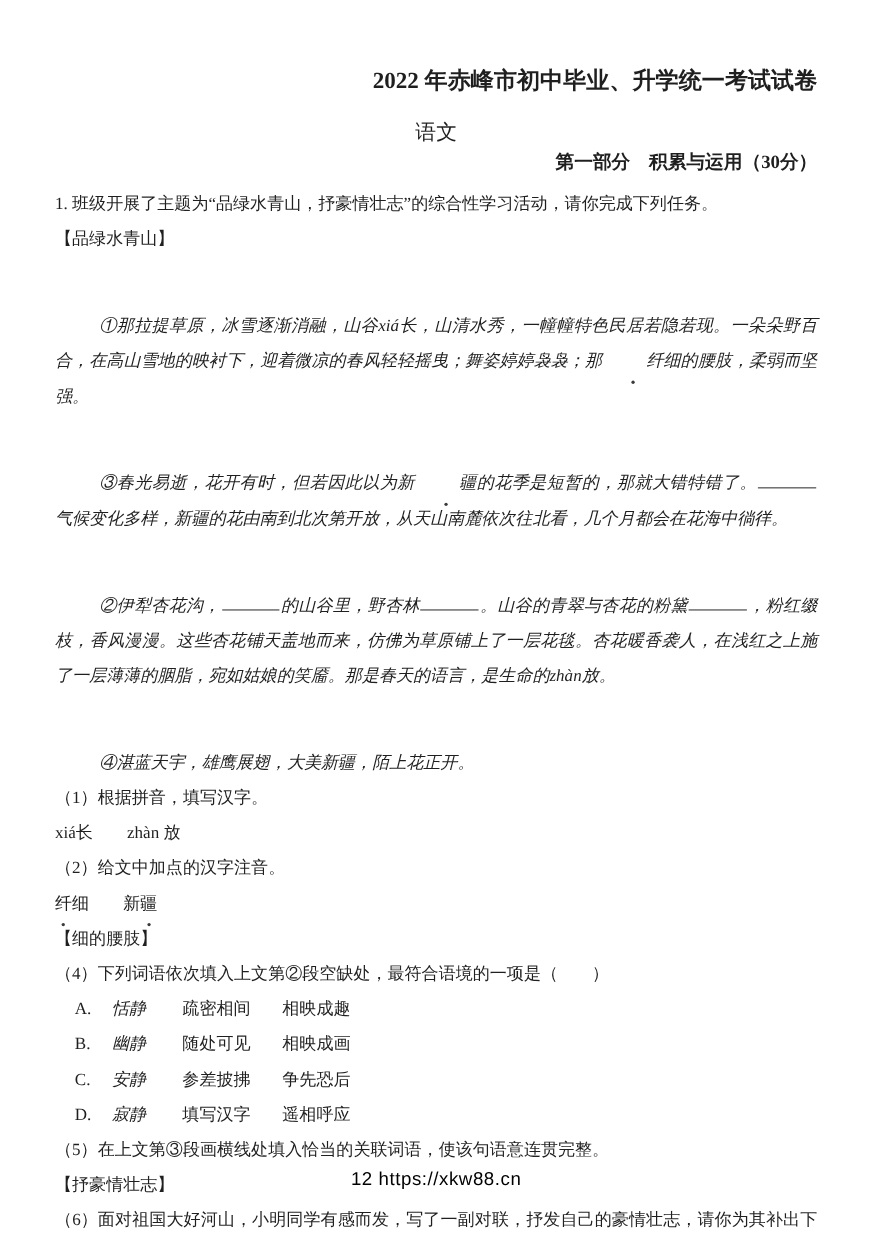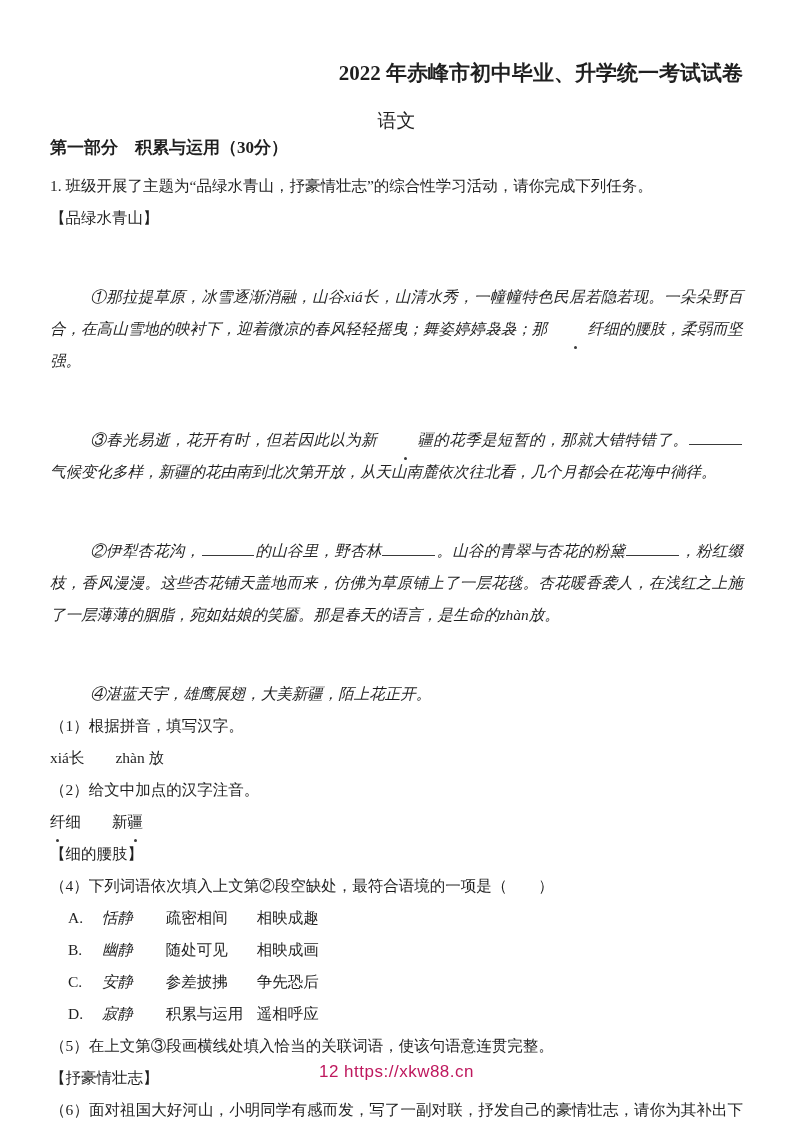--- a/index.html
+++ b/index.html
@@ -20,21 +20,21 @@
     text-align:right;line-height:30px;
   }
   .doc-subject{
     margin:0 0 2px 0;
     font-size:19px;font-weight:normal;
     text-align:center;line-height:26px;
   }
   .doc-section{
     margin:0 0 10px 0;
     font-size:17px;font-weight:bold;
-    text-align:left;line-height:24px;
+    text-align:right;line-height:24px;
   }
   .line{
     margin:0;
     font-size:15.5px;
     line-height:32px;
     text-align:justify;
   }
   .first-line{margin-top:6px;}
   .para{text-indent:2.6em;}
   .kai{font-style:italic;margin-top:47px;}
@@ -108,29 +108,29 @@
   </p>
   <p class="line option-row">
     <span class="opt-letter">C.</span>
     <span class="opt-w1">安静</span>
     <span class="opt-w2">参差披拂</span>
     <span class="opt-w3">争先恐后</span>
   </p>
   <p class="line option-row">
     <span class="opt-letter">D.</span>
     <span class="opt-w1">寂静</span>
-    <span class="opt-w2">积累与运用</span>
+    <span class="opt-w2">填写汉字</span>
     <span class="opt-w3">遥相呼应</span>
   </p>
 
   <p class="line">（5）在上文第③段画横线处填入恰当的关联词语，使该句语意连贯完整。</p>
 
   <p class="line">【抒豪情壮志】</p>
 
   <p class="line">（6）面对祖国大好河山，小明同学有感而发，写了一副对联，抒发自己的豪情壮志，请你为其补出下联。</p>
   <p class="line">上联：陌上杏花暖　　下联：<span class="blank"></span>。</p>
 
   <p class="line">（7）请你为保护绿水青山写一条标语。</p>
 
 
-  <div class="page-footer" style="color: #be185d;">12 https://xkw88.cn</div>
+  <div class="page-footer" style="color: #000000;">12 https://xkw88.cn</div>
 
 </div>
 
 </body></html>

